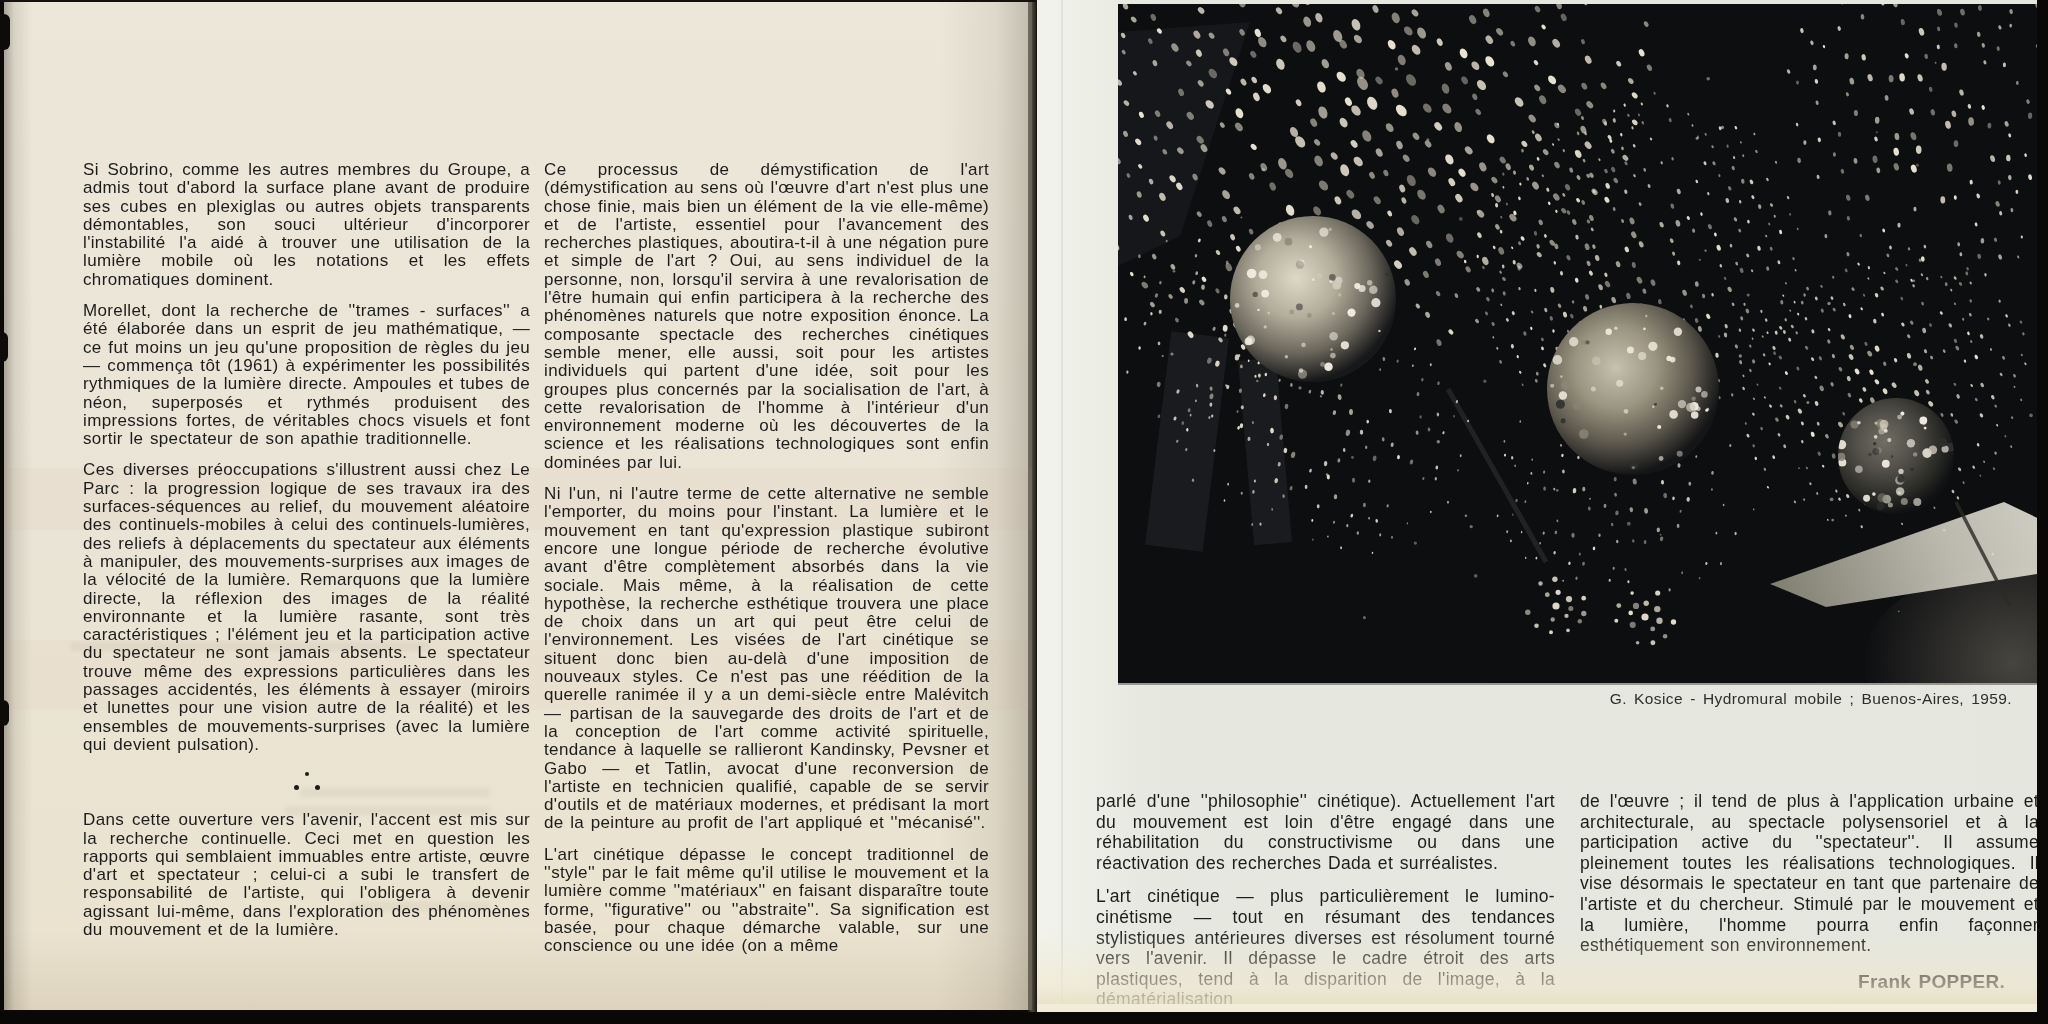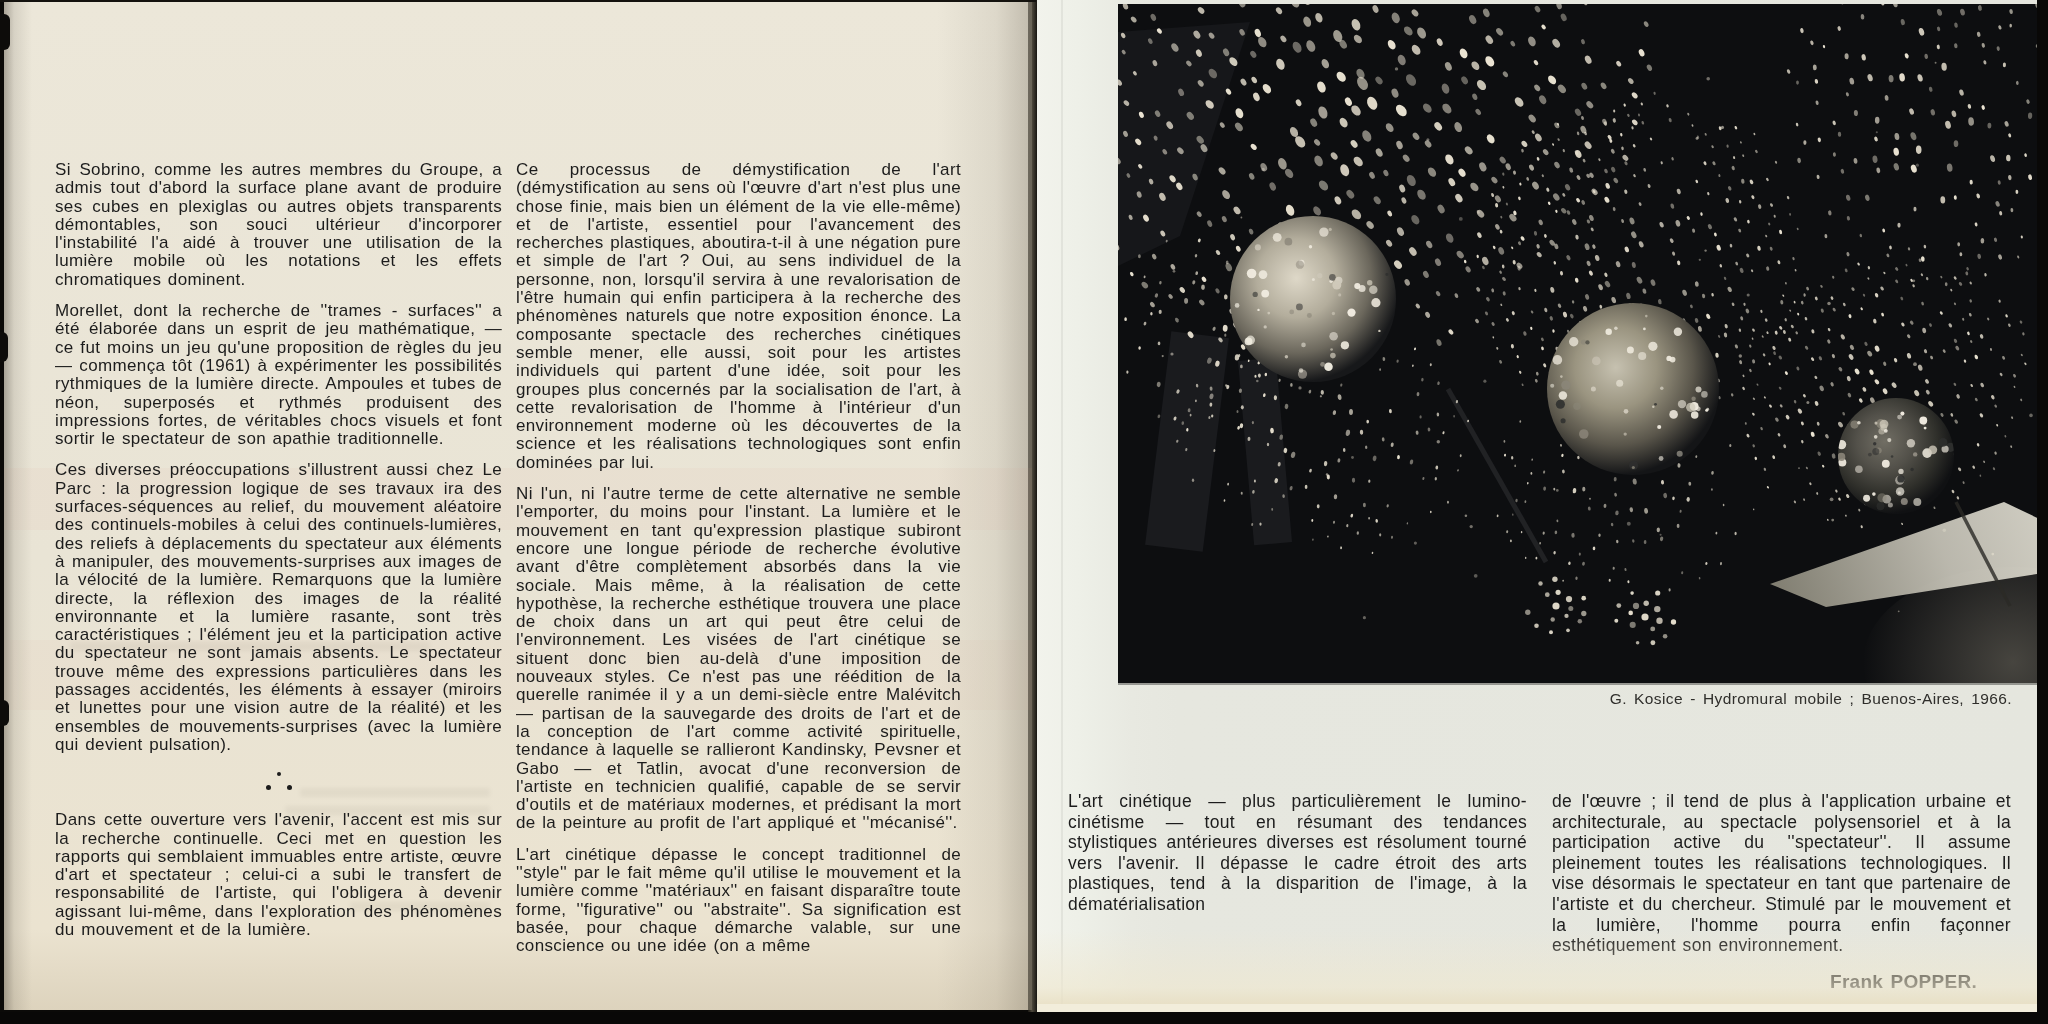--- a/index.html
+++ b/index.html
@@ -19,21 +19,21 @@
   .rp-bottom{position:absolute;left:1037px;top:930px;width:1000px;height:82px;
     background:linear-gradient(180deg, rgba(239,232,208,0) 0%, rgba(239,232,208,.65) 70%, rgba(230,219,188,.9) 100%);}
   .rp-shine{position:absolute;left:1037px;top:1004px;width:1000px;height:9px;background:#f2eddb;}
   .edge-bottom{position:absolute;left:0;top:1012px;width:2048px;height:12px;background:#090807;}
   .edge-right{position:absolute;left:2037px;top:0;width:11px;height:1024px;background:#090807;}
   .edge-topleft{position:absolute;left:0;top:0;width:1036px;height:2px;background:#14120e;}
   .notch{position:absolute;background:#0d0c0a;border-radius:0 6px 6px 0;}
   .tint{position:absolute;left:4px;width:1028px;pointer-events:none;}
   .ghost{position:absolute;background:#6b6558;opacity:.07;filter:blur(2px);border-radius:3px;}
   
-  .col{position:absolute;text-align:justify;color:#1c1c1c;}
+  .col{position:absolute;text-align:justify;color:#1c1c1c;margin-left:28px;}
   .col p{margin:0 0 13px 0;}
   .lp{font-size:17px;line-height:18.3px;letter-spacing:.35px;word-spacing:1.5px;}
   .rp{font-size:17.5px;line-height:20.6px;letter-spacing:.3px;word-spacing:1.6px;}
   .col-l1{left:55px;top:161px;width:447px;}
   .col-l2{left:516px;top:161px;width:445px;}
   .col-r1{left:1068px;top:791px;width:459px;}
   .col-r2{left:1552px;top:791px;width:459px;}
   .asterism{position:relative;width:56px;height:30px;margin:14px auto 13px auto;}
   .asterism .dot{position:absolute;background:#1c1c1c;border-radius:50%;}
   .asterism .d1{width:4px;height:4px;left:26px;top:4px;}
@@ -1598,23 +1598,24 @@
         <circle cx="622.3" cy="352.0" r="1.71" fill="#eae3d2" opacity="0.53"></circle>
         <circle cx="590.2" cy="74.7" r="1.80" fill="#eae3d2" opacity="0.45"></circle>
         <circle cx="182.0" cy="383.9" r="1.64" fill="#eae3d2" opacity="0.45"></circle>
         <circle cx="714.7" cy="516.1" r="1.41" fill="#eae3d2" opacity="0.51"></circle>
         <circle cx="711.0" cy="299.5" r="1.76" fill="#eae3d2" opacity="0.53"></circle>
         <circle cx="542.6" cy="530.8" r="1.04" fill="#eae3d2" opacity="0.34"></circle>
         <circle cx="297.4" cy="539.1" r="1.57" fill="#eae3d2" opacity="0.38"></circle>
         <circle cx="795.8" cy="276.8" r="1.39" fill="#eae3d2" opacity="0.48"></circle>
       </svg>
     </div>
-  <div class="caption">G. Kosice - Hydromural mobile ; Buenos-Aires, 1966.</div>
+  <div class="caption">G. Kosice - Hydromural mobile ; Buenos-Aires, 1959.</div>
 
   <div class="col rp col-r1">
+    <p>parlé d'une ''philosophie'' cinétique). Actuellement l'art du mouvement est loin d'être engagé dans une réhabilitation du constructivisme ou dans une réactivation des recherches Dada et surréalistes.</p>
     <p>L'art cinétique — plus particulièrement le lumino-cinétisme — tout en résumant des tendances stylistiques antérieures diverses est résolument tourné vers l'avenir. Il dépasse le cadre étroit des arts plastiques, tend à la disparition de l'image, à la dématérialisation</p>
   </div>
   <div class="col rp col-r2">
     <p>de l'œuvre ; il tend de plus à l'application urbaine et architecturale, au spectacle polysensoriel et à la participation active du ''spectateur''. Il assume pleinement toutes les réalisations technologiques. Il vise désormais le spectateur en tant que partenaire de l'artiste et du chercheur. Stimulé par le mouvement et la lumière, l'homme pourra enfin façonner esthétiquement son environnement.</p>
     <div class="sig">Frank POPPER.</div>
   </div>
 
   <div class="rp-bottom"></div>
   <div class="rp-shine"></div>
   <div class="edge-bottom"></div>

